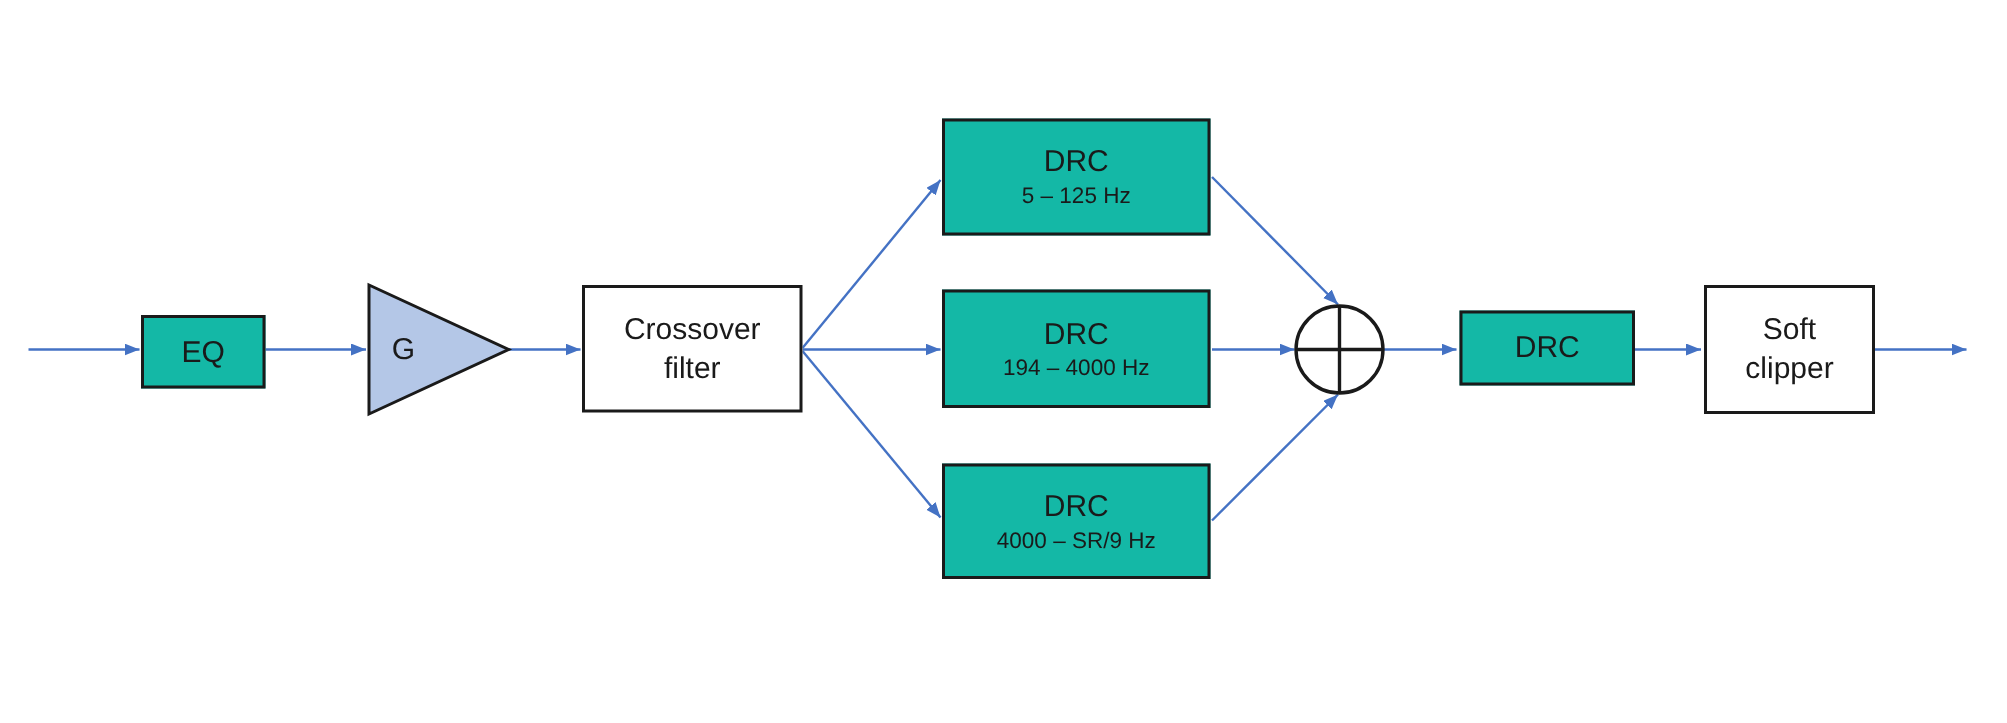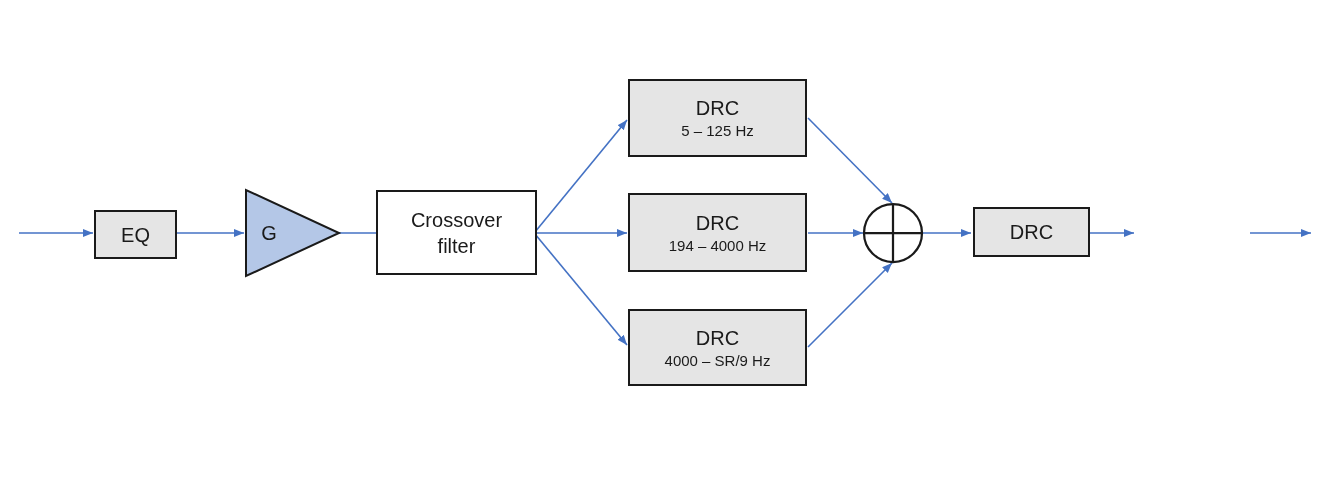--- a/index.html
+++ b/index.html
@@ -26,21 +26,21 @@
     box-sizing: border-box;
     border: 2px solid #1a1a1a;
     display: flex;
     flex-direction: column;
     align-items: center;
     justify-content: center;
     text-align: center;
     font-size: 20px;
     line-height: 1.3;
   }
-  .node.filled { background: #e5e5e5; }
+  .node.filled { background: #14b8a6; }
   .node.open   { background: #ffffff; }
   .node .sublabel {
     font-size: 15px;
     line-height: 1.25;
     margin-top: 1px;
   }
   .wrap-label {
     display: block;
     width: 104px;
   }
@@ -93,21 +93,21 @@
       <line x1="893" y1="204" x2="893" y2="262" stroke="#1a1a1a" stroke-width="2.25"></line>
     </g>
   </svg>
 
   <div class="node filled" style="left:94px; top:210px; width:83px; height:49px;text-align:center;">
     <span>EQ</span>
   </div>
 
   <div id="gain-label">G</div>
 
-  <div class="node open" style="left:376px; top:190px; width:161px; height:85px;">
+  <div class="node open" style="left:388px; top:190px; width:147px; height:85px;">
     <span class="wrap-label">Crossover filter</span>
   </div>
 
   <div class="node filled" style="left:628px; top:79px; width:179px; height:78px;">
     <span>DRC</span>
     <span class="sublabel">5 – 125 Hz</span>
   </div>
 
   <div class="node filled" style="left:628px; top:193px; width:179px; height:79px;">
     <span>DRC</span>
@@ -116,14 +116,17 @@
 
   <div class="node filled" style="left:628px; top:309px; width:179px; height:77px;">
     <span>DRC</span>
     <span class="sublabel">4000 – SR/9 Hz</span>
   </div>
 
   <div class="node filled" style="left:973px; top:207px; width:117px; height:50px;">
     <span>DRC</span>
   </div>
 
+  <div class="node open" style="left:1136px; top:190px; width:114px; height:86px;">
+    <span class="wrap-label narrow">Soft clipper</span>
+  </div>
 
 </div>
 
 </body></html>

